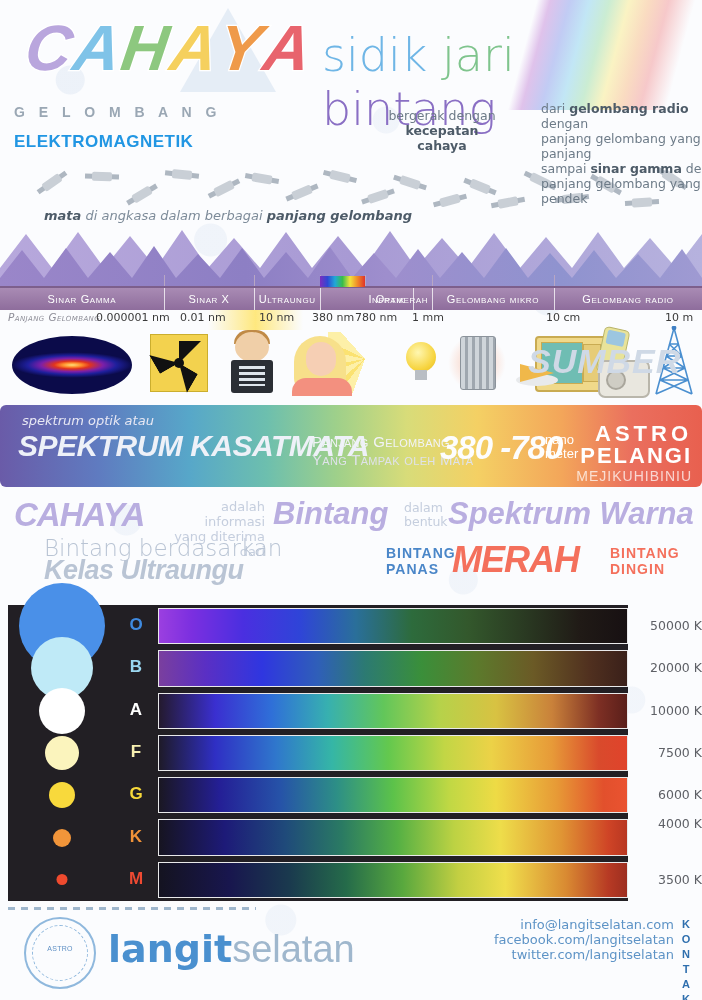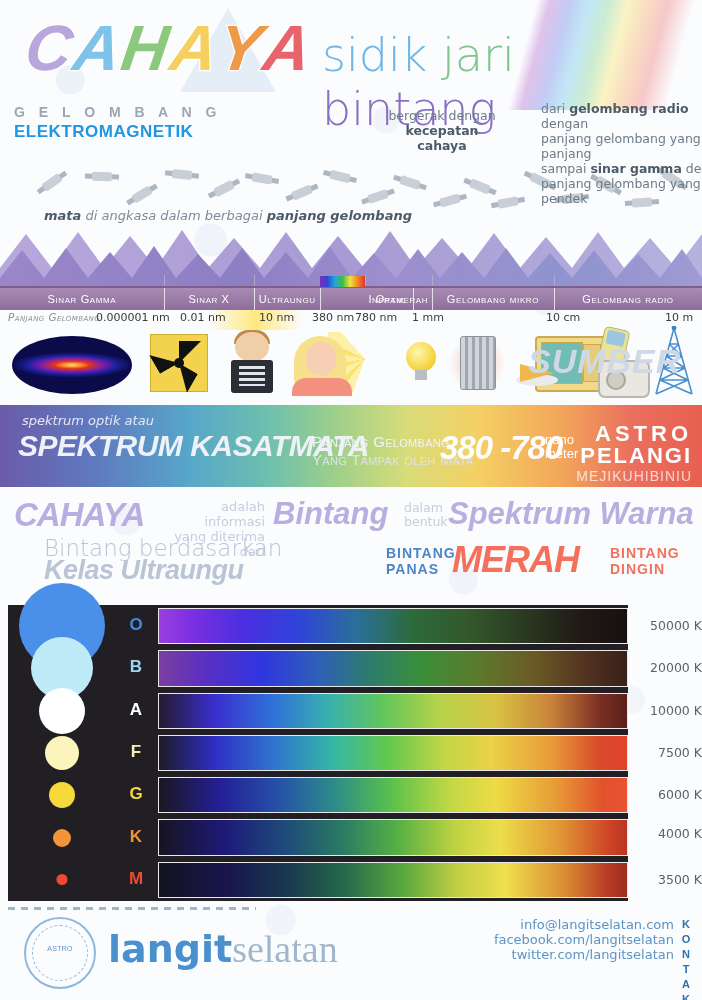--- a/index.html
+++ b/index.html
@@ -35,21 +35,21 @@
     letter-spacing:2px;line-height:1;font-style:italic;z-index:3;}
   .title-main span{display:inline-block;-webkit-text-stroke:2.5px #ffffff;
      paint-order:stroke fill;transform:skewX(-8deg);}
   .title-sub{position:absolute;left:322px;top:28px;font-size:46px;z-index:3;
     font-family:"DejaVu Sans",sans-serif;font-weight:300;letter-spacing:0px;}
 
   
   .intro{position:absolute;top:100px;left:0;width:702px;height:72px;z-index:3;}
   .gel{position:absolute;left:14px;top:4px;}
   .gel .l1{font-size:14px;letter-spacing:5px;color:#9aa7b4;font-weight:bold;}
-  .gel .l2{font-size:17px;letter-spacing:.5px;color:#2196e3;font-weight:bold;margin-top:2px;}
+  .gel .l2{font-size:17px;letter-spacing:.5px;color:#2196e3;font-weight:bold;margin-top:12px;}
   .intro-t{position:absolute;font-family:"DejaVu Sans",sans-serif;color:#6d7b88;
     font-size:12.5px;line-height:15px;}
   .intro-t b{color:#4d5b68;}
   #intro-energi{left:172px;top:3px;width:205px;text-align:center;}
   #intro-gerak{left:382px;top:8px;width:120px;text-align:center;}
   #intro-radio{left:505px;top:1px;width:192px;text-align:left;margin-left:36px;}
 
   
   .satzone{position:absolute;top:168px;left:0;width:702px;height:120px;z-index:2;}
   .sat-caption{position:absolute;left:44px;top:40px;font-size:13px;color:#7d8b99;
@@ -134,21 +134,21 @@
   .radio{position:absolute;left:598px;top:30px;width:48px;height:34px;background:#e9e7df;
     border:2px solid #b9b6ab;border-radius:7px;}
   .radio .d{position:absolute;left:6px;top:8px;width:16px;height:16px;border-radius:50%;
     background:#cfcdc4;border:2px solid #a9a69c;}
   .tower{position:absolute;left:650px;top:-4px;width:48px;height:70px;}
   .tower svg{display:block;}
 
   
   .vsb{position:absolute;top:405px;left:0;width:702px;height:82px;z-index:3;
     background:linear-gradient(90deg,#6a5ba8 0%,#5f7bc0 14%,#57a7c9 27%,#6dbfae 38%,
-      #9fd08a 48%,#d8dc79 58%,#f4d064 68%,#f3a65a 80%,#ea6f5e 90%,#e8604f 100%);}
+      #9fd08a 48%,#d8dc79 58%,#f4d064 68%,#f3a65a 80%,#ea6f5e 90%,#e8604f 100%);border-radius:6px;}
   .vsb .sm{position:absolute;left:22px;top:8px;font-size:13px;color:#e8e8f4;font-style:italic;
     font-family:"DejaVu Sans",sans-serif;}
   .vsb .big{position:absolute;left:18px;top:24px;font-size:30px;font-weight:bold;font-style:italic;
     color:#eef1f8;letter-spacing:-.5px;}
   .vsb .pg{position:absolute;left:312px;top:28px;font-size:15px;color:#f2f3f8;
     font-variant:small-caps;line-height:18px;letter-spacing:.3px;}
   .vsb .pg .dim{color:#dfe2ea;}
   .vsb .nm{position:absolute;left:440px;top:24px;font-size:33px;font-weight:bold;font-style:italic;
     color:#fdfdfd;letter-spacing:-1px;}
   .vsb .unit{position:absolute;left:545px;top:28px;font-size:13px;color:#fff;line-height:14px;}
@@ -198,21 +198,21 @@
   
   .footer{position:absolute;top:905px;left:0;width:702px;height:95px;z-index:3;}
   .seal{position:absolute;left:24px;top:12px;width:68px;height:68px;border-radius:50%;
     border:2px solid #8fb8dd;}
   .seal .in{position:absolute;left:6px;top:6px;right:6px;bottom:6px;border-radius:50%;
     border:1px dashed #8fb8dd;}
   .seal .tx{position:absolute;left:0;right:0;top:26px;text-align:center;font-size:7px;
     color:#5f90c4;letter-spacing:.3px;}
   .brand{position:absolute;left:108px;top:22px;font-size:38px;line-height:44px;}
   .brand .b1{font-weight:bold;color:#4a90cf;font-family:"DejaVu Sans",sans-serif;}
-  .brand .b2{color:#9fb7cd;font-weight:300;font-family:Liberation Serif, serif;}
+  .brand .b2{color:#9fb7cd;font-weight:300;font-family:Liberation Sans, sans-serif;}
   .contact{position:absolute;right:28px;top:12px;text-align:right;font-size:13px;
     line-height:15px;color:#5d93c6;font-family:"DejaVu Sans",sans-serif;}
   .kontak{position:absolute;right:8px;top:12px;width:16px;text-align:center;
     font-size:11px;font-weight:bold;color:#2f6fae;line-height:15px;letter-spacing:0;}
   .footline{position:absolute;left:8px;top:2px;width:248px;height:3px;
     background:repeating-linear-gradient(90deg,#9fb7cd 0 7px,transparent 7px 13px);}
 </style>
 </head>
 <body>
 
@@ -447,21 +447,21 @@
         <div class="spec-row" style="top: 172.143px; height: 36.2857px; background: linear-gradient(90deg, rgb(26, 23, 34) 0%, rgb(36, 31, 150) 13%, rgb(38, 83, 168) 26%, rgb(45, 143, 134) 38%, rgb(92, 194, 74) 50%, rgb(192, 216, 68) 62%, rgb(238, 219, 69) 72%, rgb(231, 154, 54) 85%, rgb(226, 80, 44) 95%, rgb(234, 83, 49) 100%);"></div>
         <div class="spec-row" style="top: 214.429px; height: 36.2857px; background: linear-gradient(90deg, rgb(22, 20, 32) 0%, rgb(29, 26, 120) 14%, rgb(31, 74, 122) 27%, rgb(42, 122, 99) 39%, rgb(85, 176, 68) 51%, rgb(188, 210, 67) 63%, rgb(238, 221, 74) 73%, rgb(224, 149, 52) 86%, rgb(207, 68, 38) 96%, rgb(184, 55, 34) 100%);"></div>
         <div class="spec-row" style="top: 256.714px; height: 36.2857px; background: linear-gradient(90deg, rgb(20, 19, 32) 0%, rgb(24, 22, 78) 15%, rgb(26, 58, 78) 28%, rgb(37, 107, 74) 40%, rgb(88, 168, 62) 52%, rgb(195, 207, 66) 64%, rgb(240, 223, 76) 74%, rgb(217, 138, 50) 87%, rgb(183, 58, 36) 96%, rgb(157, 46, 32) 100%);"></div>
       </div>
     <div class="temp-col" id="temp-col">
         <div class="temp-lbl" style="top: 13.1429px;">50000 K</div>
         <div class="temp-lbl" style="top: 55.4286px;">20000 K</div>
         <div class="temp-lbl" style="top: 97.7143px;">10000 K</div>
         <div class="temp-lbl" style="top: 140px;">7500 K</div>
         <div class="temp-lbl" style="top: 182.286px;">6000 K</div>
-        <div class="temp-lbl" style="top: 221px;">4000 K</div>
+        <div class="temp-lbl" style="top: 211px;">4000 K</div>
         <div class="temp-lbl" style="top: 266.857px;">3500 K</div>
       </div>
   </div>
 
   <div class="footer">
     <div class="footline"></div>
     <div class="seal">
       <div class="in"></div>
       <div class="tx">ASTRO</div>
     </div>

